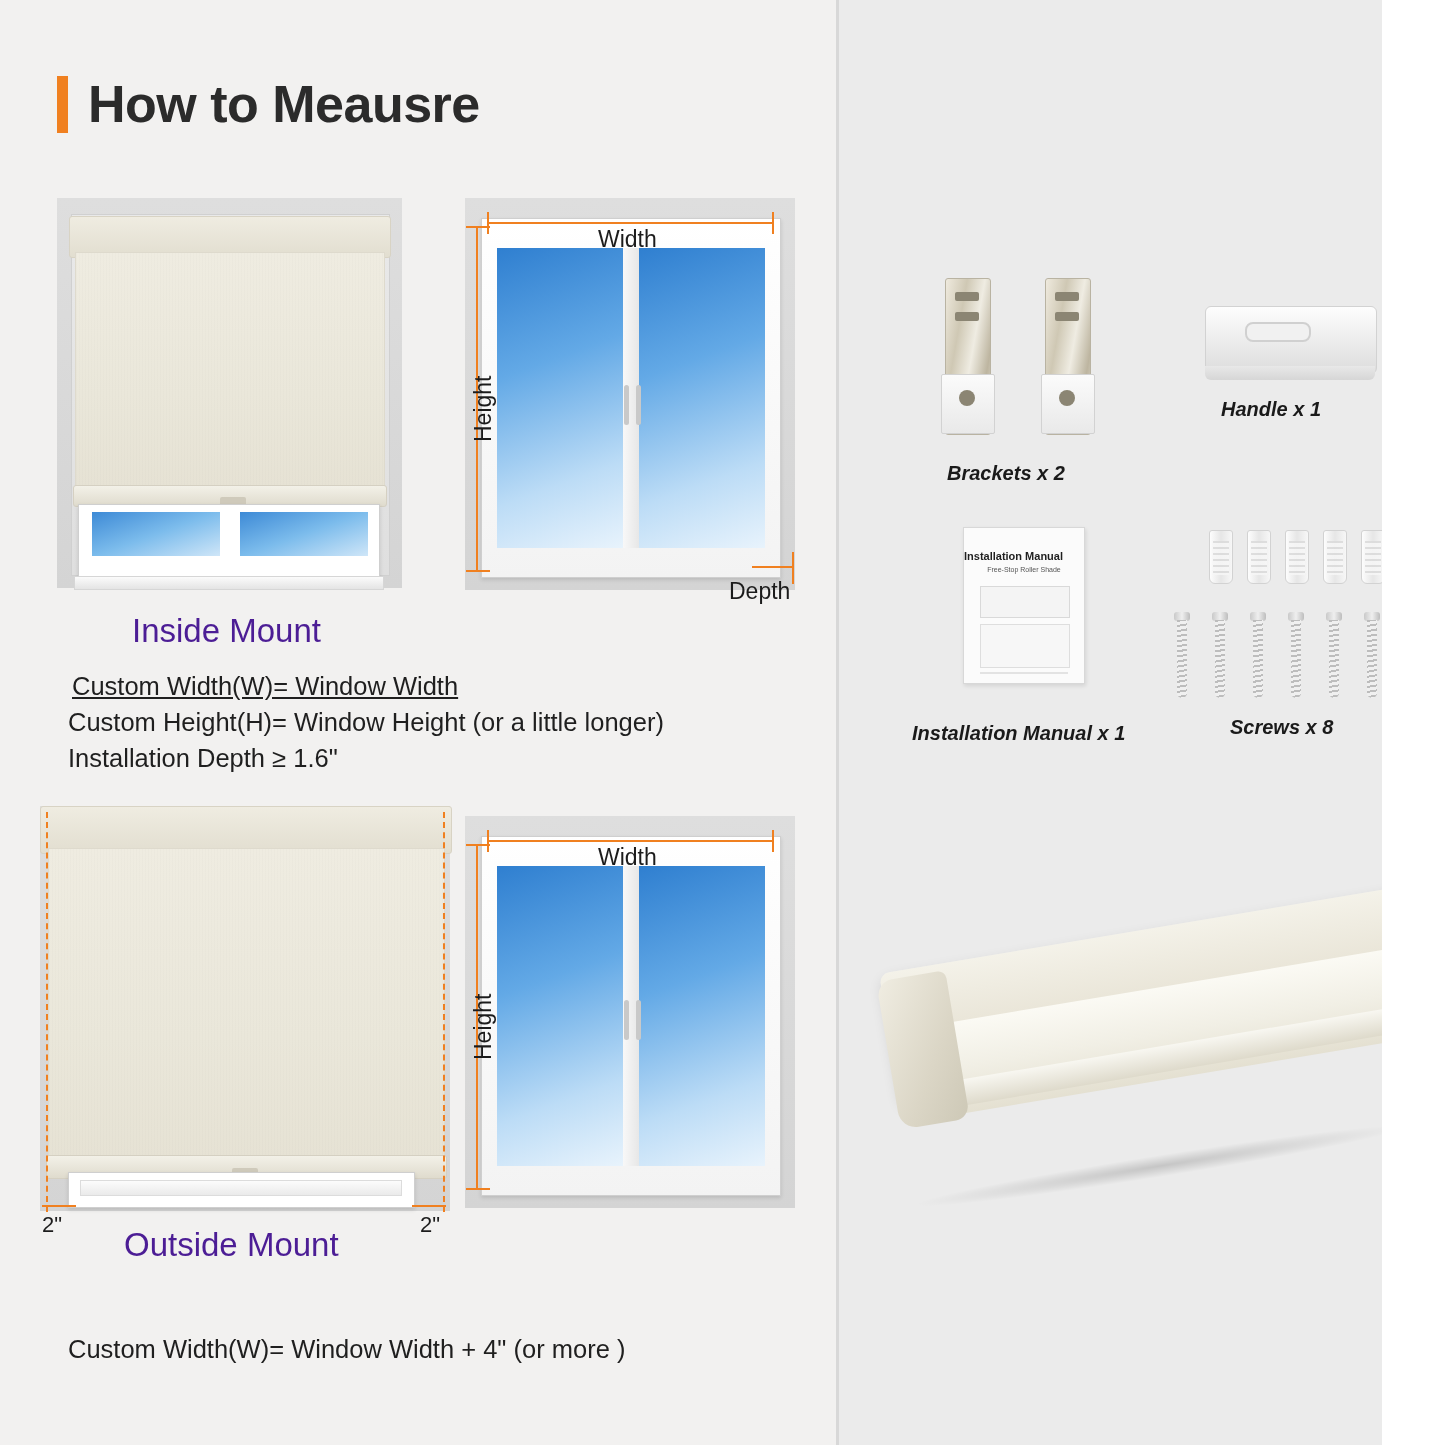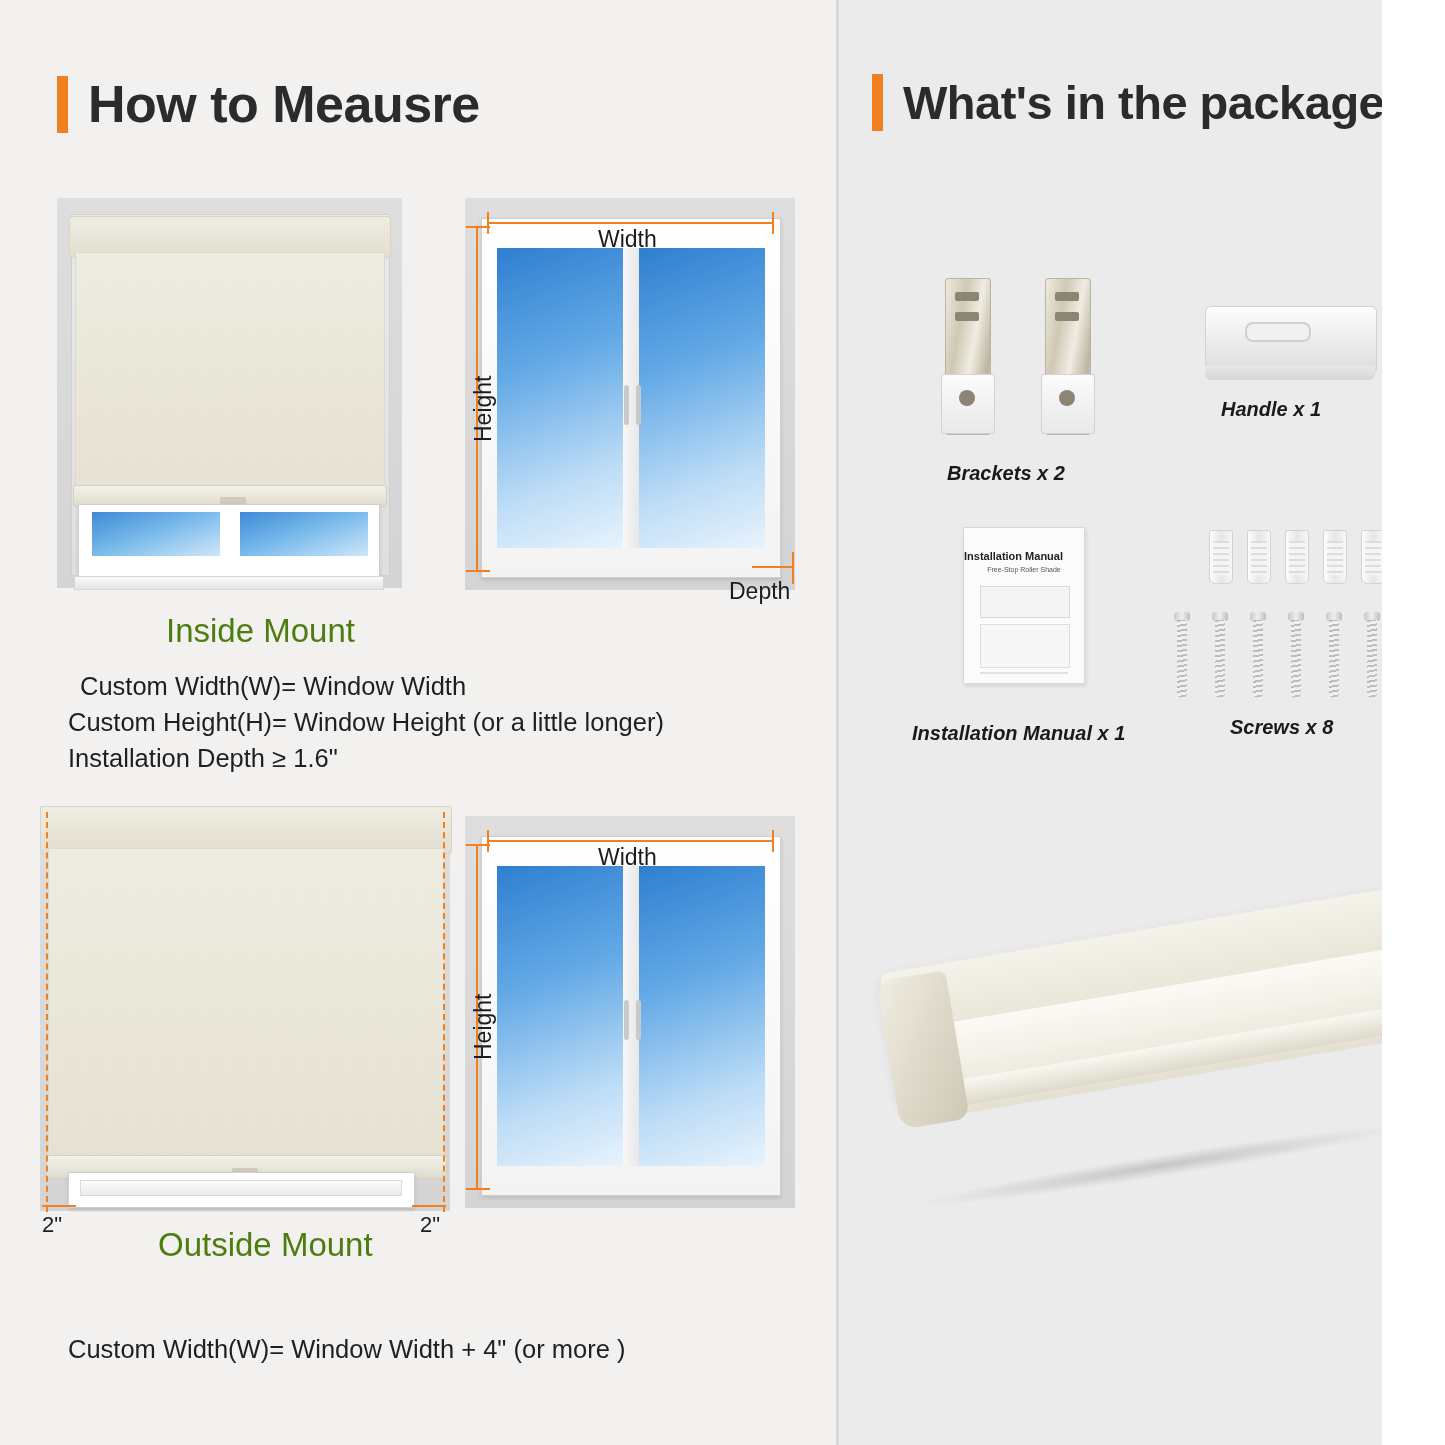--- a/index.html
+++ b/index.html
@@ -52,24 +52,23 @@
     font-weight: bold;
     color: #2b2b2b;
     letter-spacing: -0.5px;
     white-space: nowrap;
   }
   #heading-left { left: 57px; top: 74px; }
   #heading-right { left: 872px; top: 74px; }
   #heading-right .htext { font-size: 47px; }
   .mount-title {
     font-size: 33px;
-    color: #4d7c0f;
+    color: #4c1d95;
     white-space: nowrap;
     position: absolute;
-    margin-left: 34px;
   }
   .spec-line {
     position: absolute;
     font-size: 25.5px;
     color: #1f1f1f;
     white-space: nowrap;
   }
   .pkg-caption {
     position: absolute;
     font-size: 20px;
@@ -338,21 +337,21 @@
   <div class="mline h" style="left:466px; top:226px; width:24px;"></div>
   <div class="mline h" style="left:466px; top:570px; width:24px;"></div>
   <div class="mline v" style="left:476px; top:226px; height:346px;"></div>
   <div class="dim-label vert" style="left:470px; top:442px;">Height</div>
 
   <div class="mline h" style="left:752px; top:566px; width:42px;"></div>
   <div class="mline v" style="left:792px; top:552px; height:32px;"></div>
   <div class="dim-label" style="left:729px; top:578px;">Depth</div>
 
   <div class="mount-title" style="left:132px; top:612px; font-weight:normal;">Inside Mount</div>
-  <div class="spec-line" style="left:80px; top:672px;">Custom Width(W)= Window Width</div>
+  <div class="spec-line" style="left:72px; top:672px;text-decoration:underline;">Custom Width(W)= Window Width</div>
   <div class="spec-line" style="left:68px; top:708px;">Custom Height(H)= Window Height (or a little longer)</div>
   <div class="spec-line" style="left:68px; top:744px;">Installation Depth ≥ 1.6"</div>
 
   <div class="wall" style="left:40px; top:806px; width:410px; height:405px;"></div>
   <div class="shade-head" style="left:40px; top:806px; width:410px; height:46px;"></div>
   <div class="shade-fabric" style="left:48px; top:848px; width:395px; height:312px;"></div>
   <div class="shade-rail" style="left:46px; top:1155px; width:399px; height:22px;"></div>
   <div class="handle-nub" style="left:232px; top:1168px; width:26px; height:9px;"></div>
   <div class="win-frame" style="left:68px; top:1172px; width:345px; height:34px;"></div>
   <div style="position:absolute; left:80px; top:1180px; width:320px; height:14px; background:linear-gradient(180deg,#fcfcfc,#eaeaea); border:1px solid #dcdcdc;"></div>
@@ -378,24 +377,20 @@
   <div class="dim-label" style="left:598px; top:844px;">Width</div>
 
   <div class="mline h" style="left:466px; top:844px; width:24px;"></div>
   <div class="mline h" style="left:466px; top:1188px; width:24px;"></div>
   <div class="mline v" style="left:476px; top:844px; height:346px;"></div>
   <div class="dim-label vert" style="left:470px; top:1060px;">Height</div>
 
   <div class="mount-title" style="left:124px; top:1226px; font-weight:normal;">Outside Mount</div>
   <div class="spec-line" style="left:68px; top:1335px;">Custom Width(W)= Window Width + 4"  (or more )</div>
 
-  <div class="heading" id="heading-right">
-    <div class="bar"></div>
-    <div class="htext">What's in the package</div>
-  </div>
 
   <div class="bracket" style="left:941px; top:278px;">
     <div class="body"></div>
     <div class="slot" style="left:14px; top:14px; width:24px; height:9px;"></div>
     <div class="slot" style="left:14px; top:34px; width:24px; height:9px;"></div>
     <div class="plate"></div>
     <div class="slot" style="left:18px; top:112px; width:16px; height:16px; border-radius:50%;"></div>
   </div>
   <div class="bracket" style="left:1041px; top:278px;">
     <div class="body"></div>

